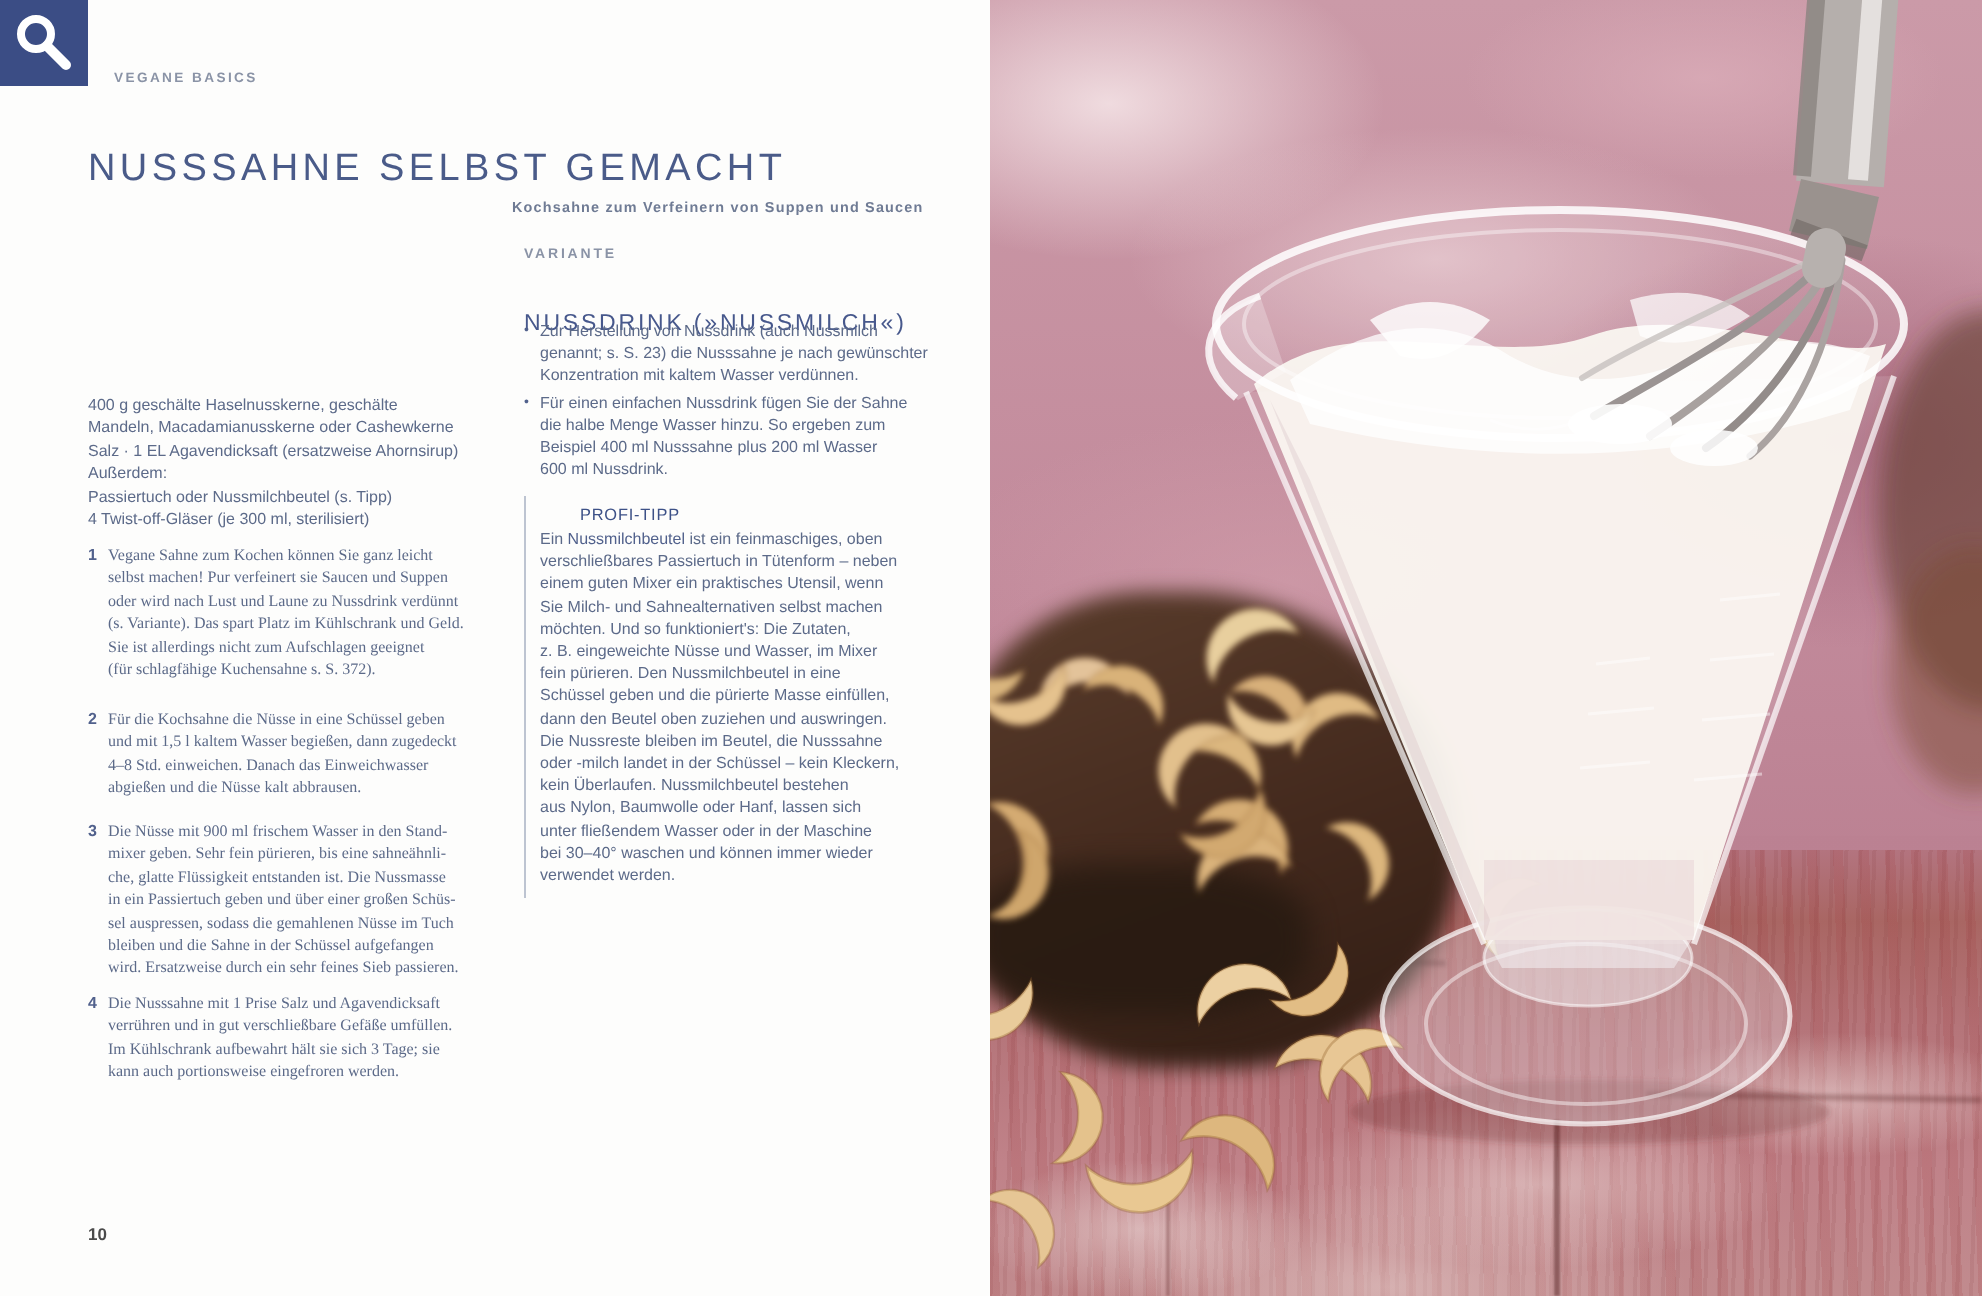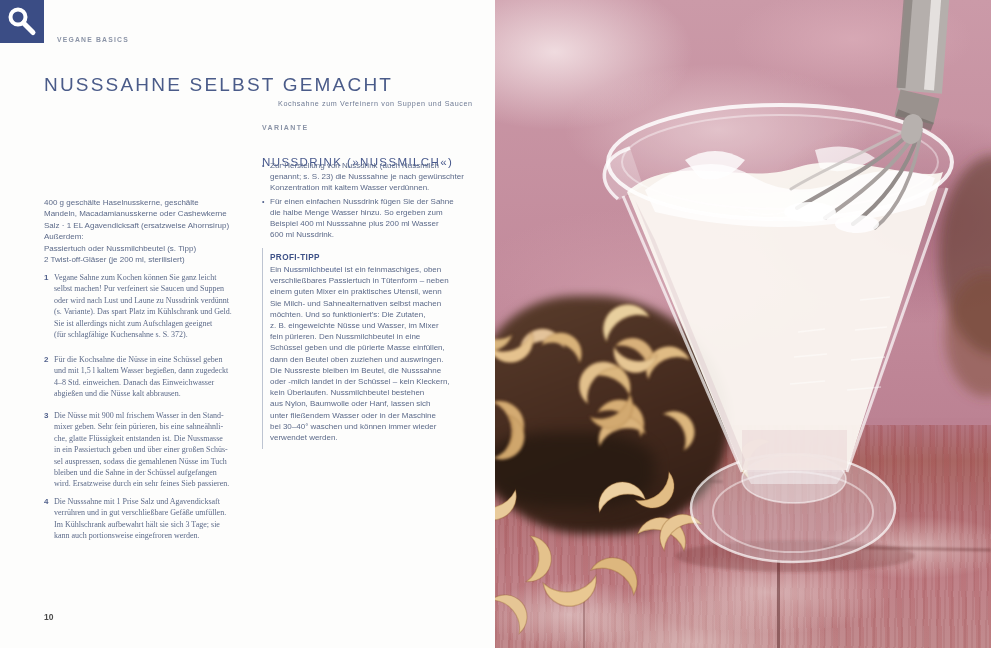--- a/index.html
+++ b/index.html
@@ -9,22 +9,22 @@
 
   
   .page-left { position:absolute; left:0; top:0; width:598px; height:648px; background:#fdfdfc; }
 
   .corner-icon { position:absolute; left:0; top:0; width:44px; height:43px; background:#3b4d85;
     display:flex; align-items:center; justify-content:center; }
   .kicker { position:absolute; left:57px; top:36px; font-size:6.8px; font-weight:bold;
     letter-spacing:1.2px; color:#8a93a6; }
   .title { position:absolute; left:44px; top:74px; font-size:19px; letter-spacing:2.2px;
     color:#4a5b89; font-weight:400; }
-  .subtitle { position:absolute; left:278px; top:99px; font-size:7.2px; letter-spacing:0.6px;
-    font-weight:normal; color:#6f7b94; }
+  .subtitle { position:absolute; left:256px; top:99px; font-size:7.2px; letter-spacing:0.6px;
+    font-weight:bold; color:#6f7b94; }
 
   .colL { position:absolute; left:44px; width:214px; color:#5c6a89; font-size:8px;
     line-height:11.4px; white-space:pre-line; }
   .meta { top:124px; }
   .ing  { top:197px; }
   .ing b, .b { font-weight:normal; }
   .steps { position:absolute; left:44px; top:272px; width:216px; }
   .step { position:absolute; left:0; display:flex; color:#5c6a89; font-size:8px; line-height:11.4px; }
   .step .num { font-weight:bold; width:10px; flex:0 0 10px; color:#51618c; }
   .step .stext { white-space:pre-line;font-family:Liberation Serif, serif; }
@@ -33,21 +33,21 @@
     letter-spacing:1.4px; color:#8a93a6; }
   .var-title { position:absolute; left:262px; top:137px; font-size:11.5px; letter-spacing:1.4px;
     color:#47588c; font-weight:400;margin-top:19px; }
   .var-bullets { position:absolute; left:262px; top:160px; width:228px; }
   .vb { display:flex; color:#5c6a89; font-size:8px; line-height:11.2px; margin-bottom:2px; }
   .vb .dot { flex:0 0 8px; color:#51618c; font-size:7px; line-height:11.2px; }
   .vb .btext { white-space:pre-line; }
 
   .tip { position:absolute; left:262px; top:248px; width:228px; border-left:1px solid #bdc4d1;
     padding:5px 0 6px 7px; }
-  .tip-label { font-size:8.2px; font-weight:bold; letter-spacing:0.4px; color:#3d5187; margin-bottom:2px; }
+  .tip-label { font-size:8.2px; font-weight:normal; letter-spacing:0.4px; color:#3d5187; margin-bottom:2px;margin-left:20px; }
   .tip-body { color:#5c6a89; font-size:8px; line-height:11.2px; white-space:pre-line; }
   .tip-body .b { color:#51618c; }
 
   .pagenum { position:absolute; left:44px; top:612px; font-size:8.5px; font-weight:bold; color:#4a4a4a; }
 
   
   .photo { position:absolute; left:495px; top:0; width:496px; height:648px; overflow:hidden;
     background:#c38d9d; }
   .photo-bg { position:absolute; inset:0;
     background:
@@ -101,21 +101,21 @@
     <div class="kicker">VEGANE BASICS</div>
     <div class="title">NUSSSAHNE SELBST GEMACHT</div>
     <div class="subtitle">Kochsahne zum Verfeinern von Suppen und Saucen</div>
 
 
     <div class="colL ing"><span>400 g geschälte Haselnusskerne, geschälte
 Mandeln, Macadamianusskerne oder Cashewkerne
 Salz · 1 EL Agavendicksaft (ersatzweise Ahornsirup)</span>
 <span class="b">Außerdem:</span>
 <span>Passiertuch oder Nussmilchbeutel (s. Tipp)
-2 Twist-off-Gläser (je 200 ml, sterilisiert)</span></div>
+4 Twist-off-Gläser (je 300 ml, sterilisiert)</span></div>
 
     <div class="steps">
       <div class="step s1">
         <span class="num">1</span>
         <span class="stext">Vegane Sahne zum Kochen können Sie ganz leicht
 selbst machen! Pur verfeinert sie Saucen und Suppen
 oder wird nach Lust und Laune zu Nussdrink verdünnt
 (s. Variante). Das spart Platz im Kühlschrank und Geld.
 Sie ist allerdings nicht zum Aufschlagen geeignet
 (für schlagfähige Kuchensahne s. S. 372).</span>

